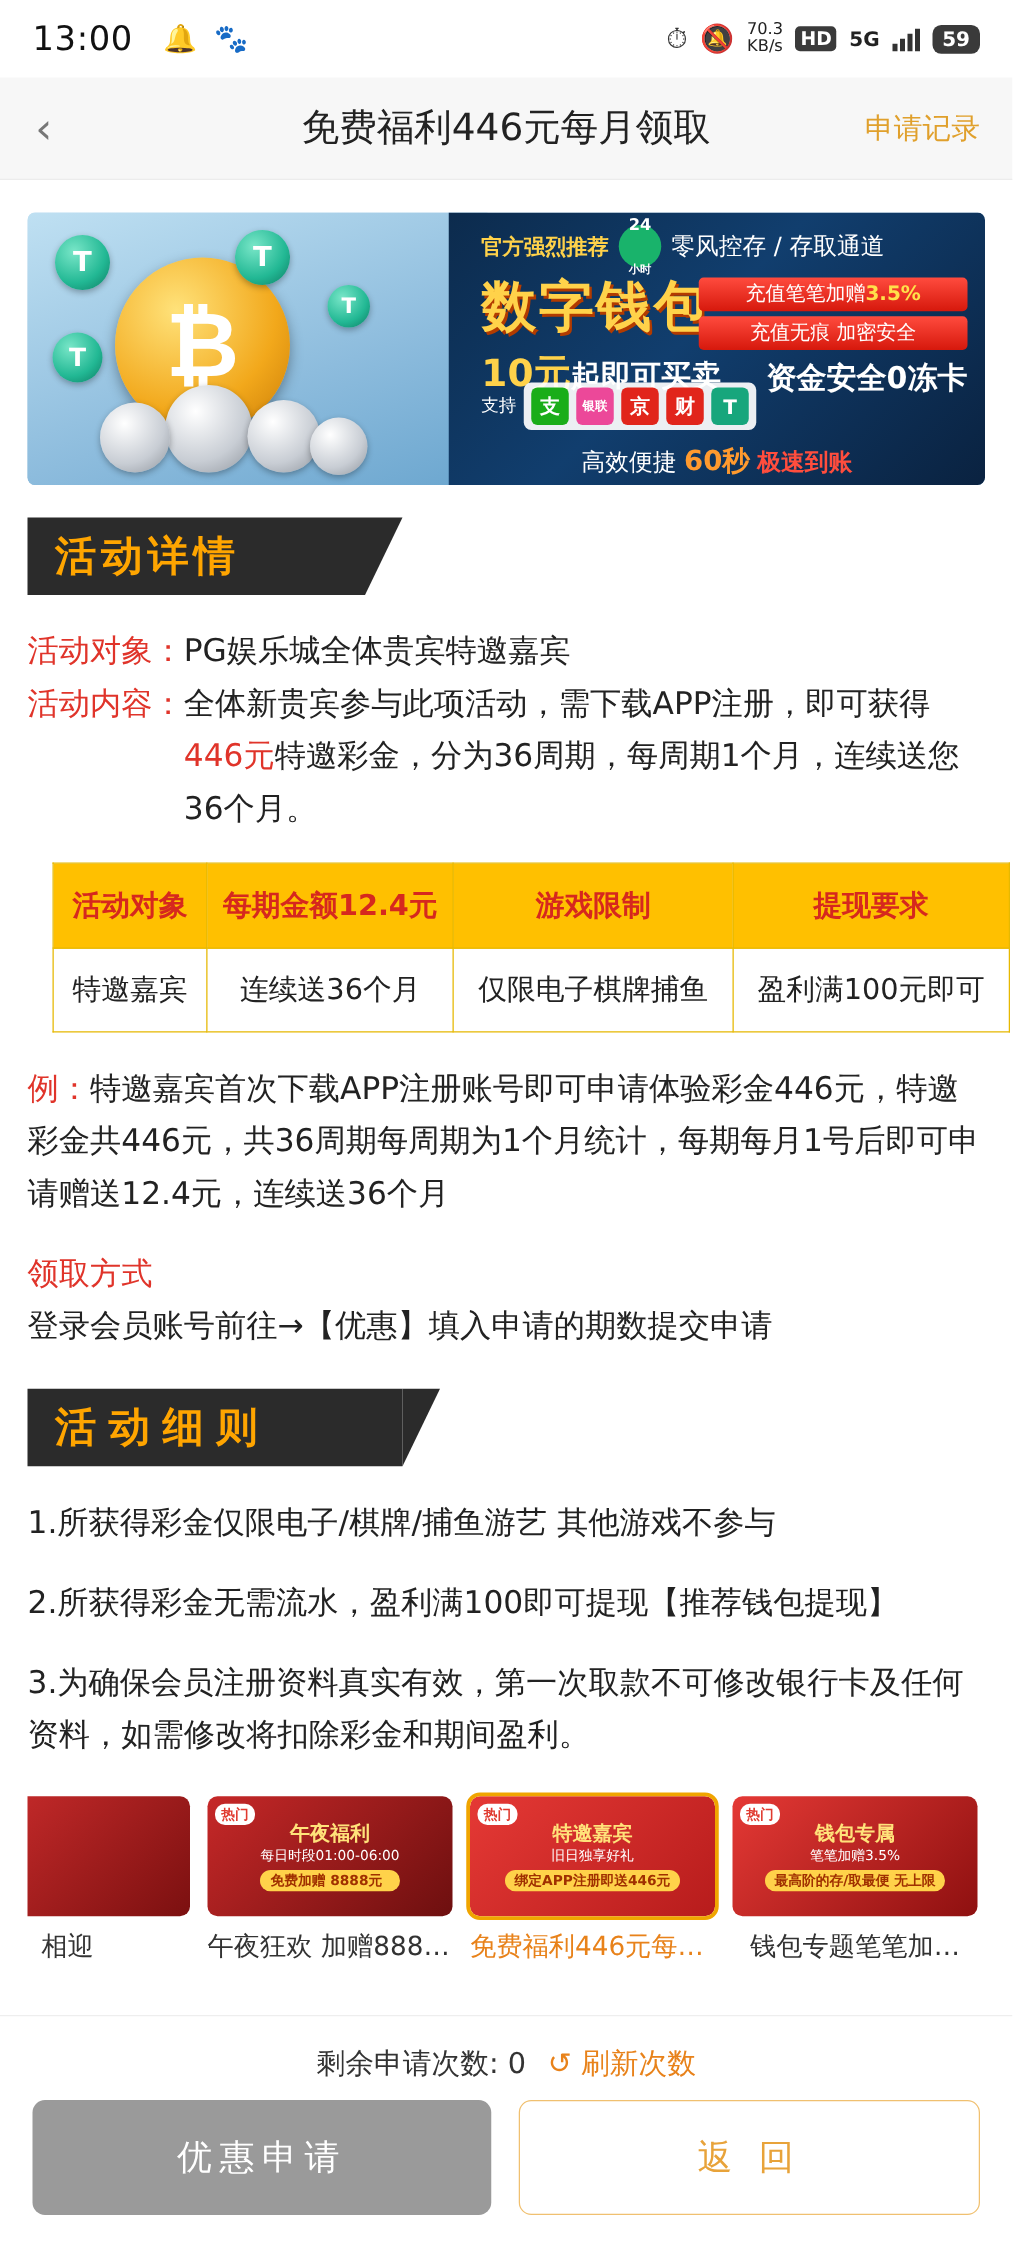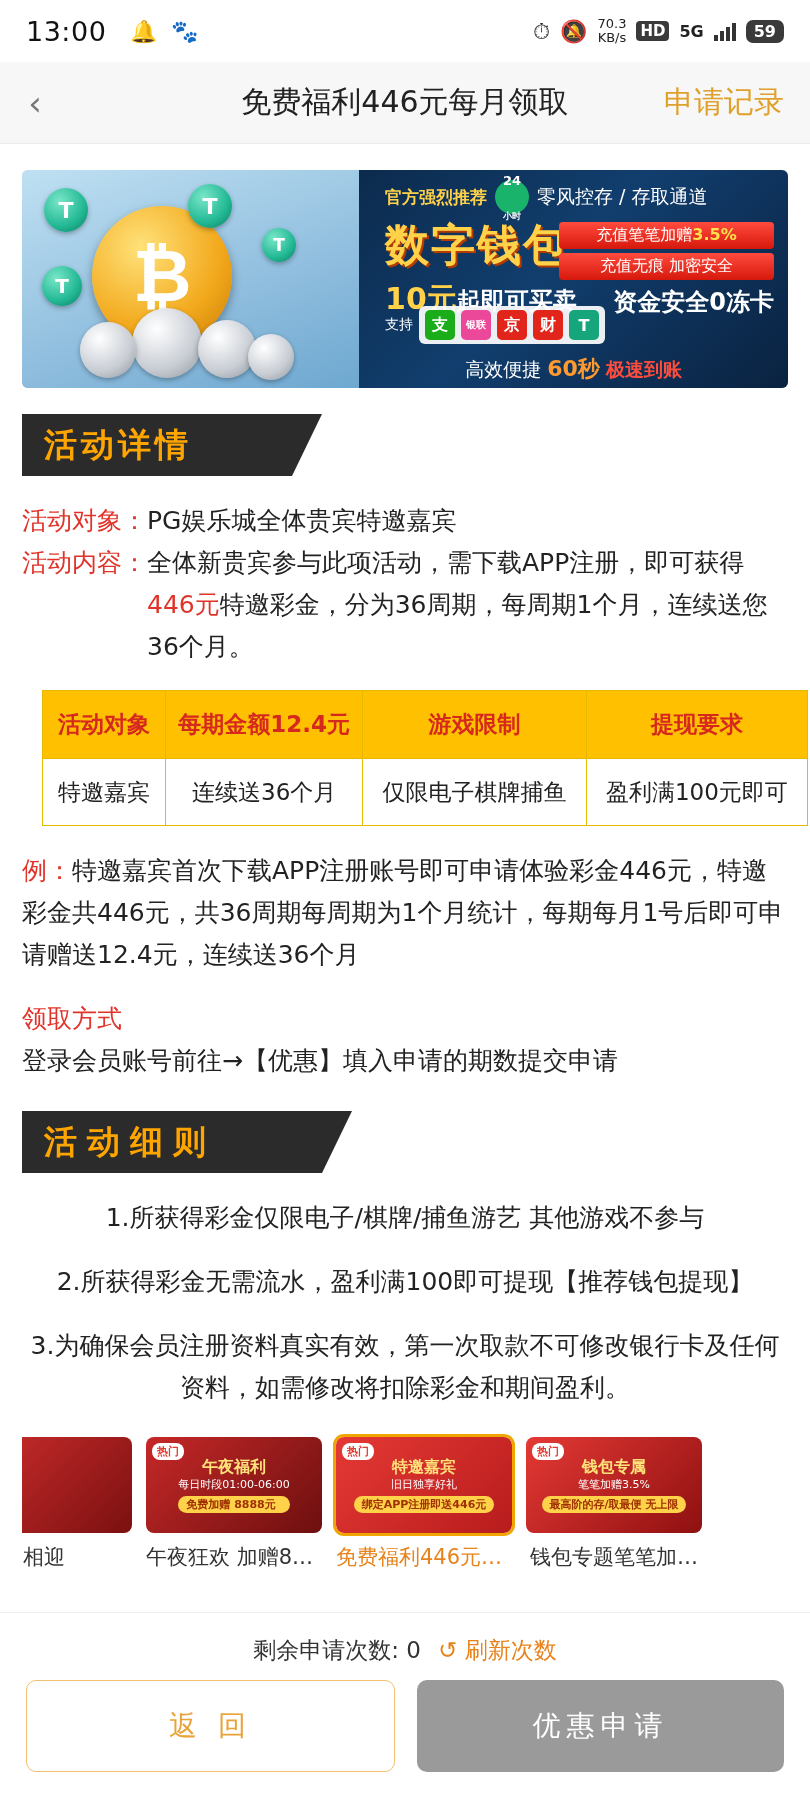--- a/index.html
+++ b/index.html
@@ -56,21 +56,21 @@
   .back-arrow {
     width: 70px; text-align: center; font-size: 34px; color: #777;
     line-height: 1;
   }
   .page-title {
     position: absolute; left: 0; right: 0; text-align: center;
     font-size: 30px; color: #222; font-weight: 500; pointer-events: none;
   }
   .apply-record {
     margin-left: auto; margin-right: 26px;
-    font-size: 30px; color: #e0a02c; z-index: 2;
+    font-size: 23px; color: #e0a02c; z-index: 2;
   }
 
   
   .content { padding: 0 22px; }
 
   
   .banner {
     margin-top: 26px;
     height: 218px;
     border-radius: 6px;
@@ -188,30 +188,30 @@
     border: 1px solid #e6b800; vertical-align: middle; line-height: 34px;
   }
 
   
   .example { margin-top: 24px; font-size: 25px; line-height: 42px; color:#222; }
   .example .lead { color:#e0342a; }
 
   .claim-title { margin-top: 26px; font-size: 25px; color:#e0342a; }
   .claim-body { font-size: 25px; color:#222; margin-top: 6px; line-height: 40px; }
 
-  .rules { margin-top: 24px; text-align: center; }
+  .rules { margin-top: 24px; }
   .rule { font-size: 25px; color:#222; line-height: 42px; margin-bottom: 22px; }
 
   
   .carousel {
     margin-top: 10px;
     display: flex; gap: 14px; padding: 6px 0 0 0;
     overflow: hidden;
   }
-  .card { width: 176px; flex: 0 0 auto; }
+  .card { width: 196px; flex: 0 0 auto; }
   .card.partial-left { margin-left: -66px; }
   .thumb {
     height: 96px; border-radius: 8px; overflow:hidden; position: relative;
     background: linear-gradient(135deg,#c62828,#8e1111);
     display:flex; align-items:center; justify-content:center;
   }
   .thumb.selected { outline: 3px solid #f0a500; }
   .hot {
     position:absolute; left:6px; top:6px; background:#fff; color:#e03a2f;
     font-size:11px; border-radius:8px; padding:1px 5px; font-weight:bold;
@@ -429,16 +429,16 @@
   </div>
 </div>
 
 <div class="bottom-wrap">
   <div class="remain">
     <span>剩余申请次数:</span>
     <span>0</span>
     <span class="refresh">↺ <span>刷新次数</span></span>
   </div>
   <div class="btns">
+    <div class="btn btn-apply">优惠申请</div>
     <div class="btn btn-back">返 回</div>
-    <div class="btn btn-apply">优惠申请</div>
   </div>
 </div>
 
 </body></html>

